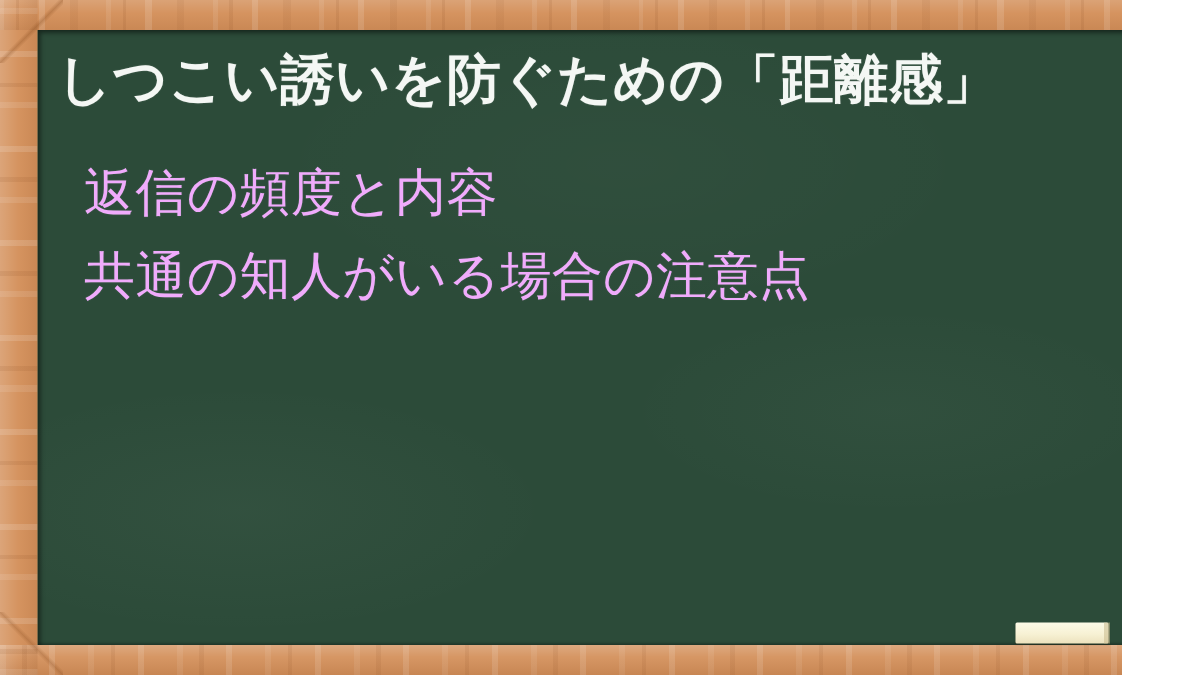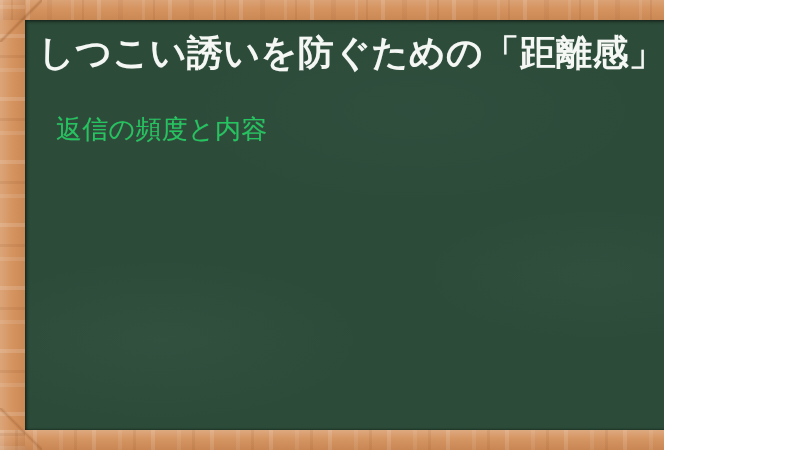--- a/index.html
+++ b/index.html
@@ -9,21 +9,21 @@
     width: 800px;
     height: 450px;
     overflow: hidden;
     background: #ffffff;
     font-family: "Liberation Sans", "DejaVu Sans", sans-serif;
   }
 
   
   #slide {
     position: relative;
-    width: 664px;
+    width: 748px;
     height: 450px;
     background: #d4915c;
     overflow: hidden;
   }
 
   
   .wood-grain-h,
   .wood-grain-v {
     position: absolute;
     pointer-events: none;
@@ -188,23 +188,23 @@
 
   #bullet-list {
     position: absolute;
     left: 31px;
     top: 82px;
     width: 690px;
     list-style: none;
   }
 
   #bullet-list li {
-    font-size: 26px;
+    font-size: 34px;
     line-height: 55px;
-    color: #22c55e;
+    color: #f0abfc;
     letter-spacing: 0.3px;
     white-space: nowrap;
     text-shadow: 0 0 1px rgba(255,255,255,0.18);
   }
 
   
   #chalk {
     position: absolute;
     left: 677px;
     top: 415px;
@@ -240,20 +240,21 @@
   <div class="miter miter-bl"></div>
   <div class="miter miter-br"></div>
 
   <div id="board">
     <div id="board-content">
 
       <h1 id="title">しつこい誘いを防ぐための「距離感」</h1>
 
       <ul id="bullet-list">
         <li>返信の頻度と内容</li>
+        <li>共通の知人がいる場合の注意点</li>
       </ul>
 
     </div>
   </div>
 
   <div id="chalk"></div>
 
 </div>
 
 </body></html>

